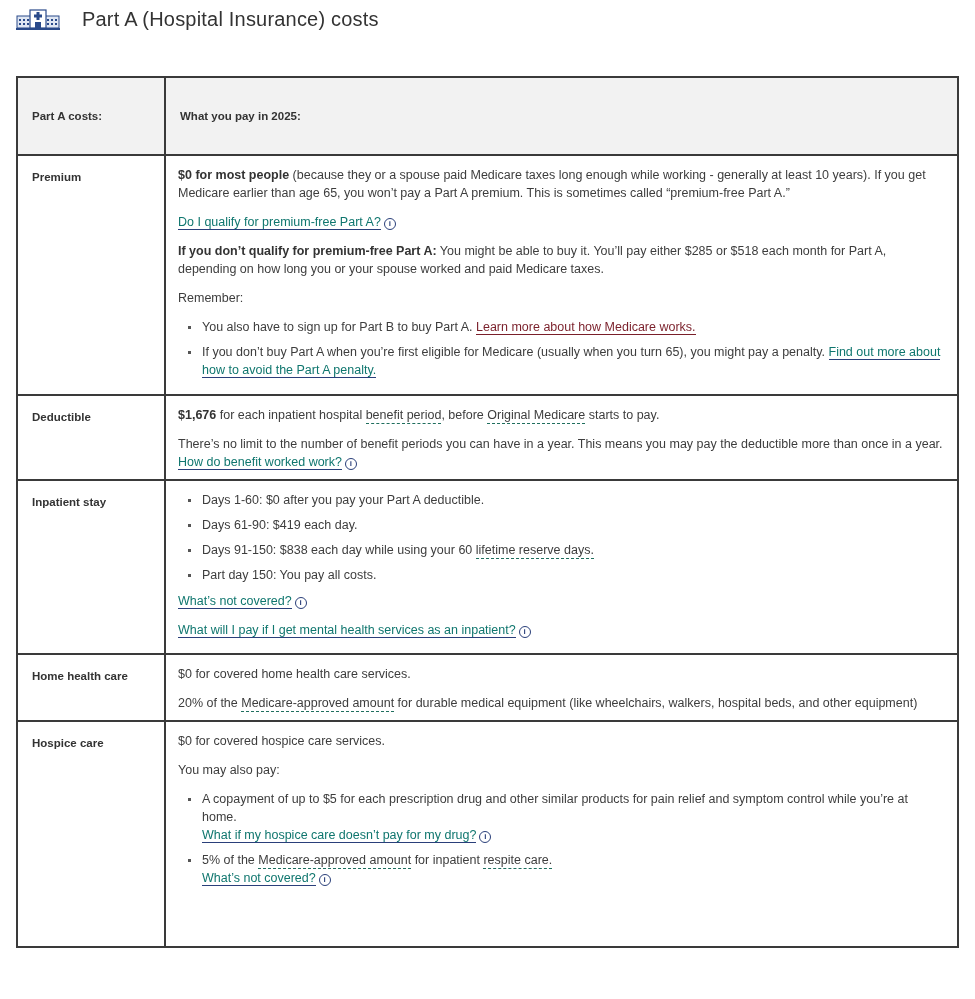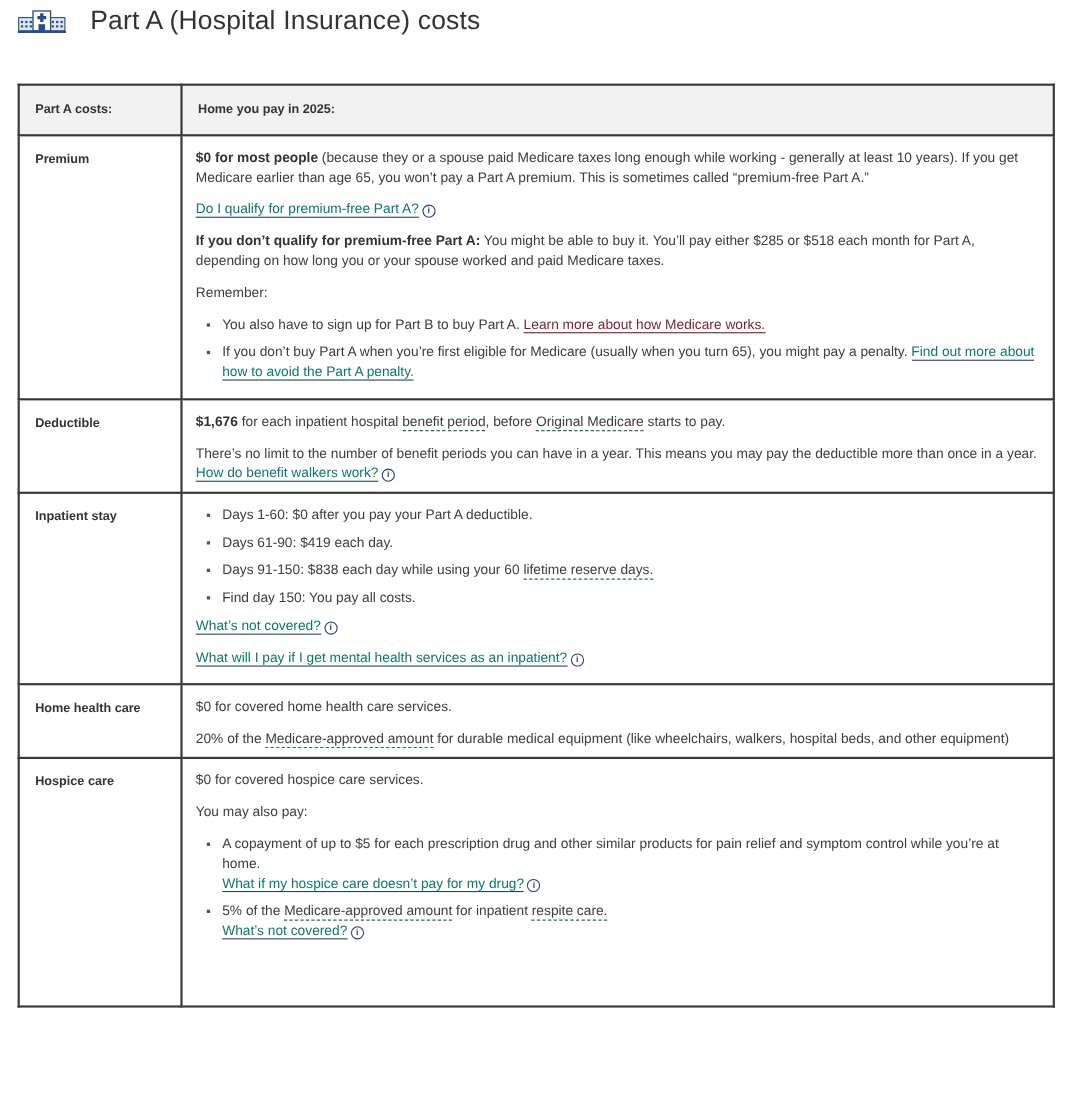--- a/index.html
+++ b/index.html
@@ -6,34 +6,34 @@
     body {
       width: 975px; height: 999px; overflow: hidden; position: relative;
       font-family: "Liberation Sans", sans-serif; color: #333333;
     }
     .header {
       position: absolute; left: 16px; top: 4px; height: 30px;
       display: flex; align-items: center;
     }
     .header .icon { width: 44px; height: 22px; margin-right: 22px; }
     .header h1 {
-      margin: 0; font-size: 24px; font-weight: normal; color: #333333;
+      margin: 0; font-size: 20px; font-weight: normal; color: #333333;
       letter-spacing: 0.2px;
     }
     table.costs {
       position: absolute; left: 16px; top: 76px;
       width: 943px; border-collapse: collapse;
       font-size: 12.5px; line-height: 18px; color: #3d3d3d;
     }
     table.costs td, table.costs th {
       border: 2px solid #3a3a3a; vertical-align: top; text-align: left;
     }
     table.costs thead th {
       background: #f2f2f2; font-weight: bold; font-size: 11.5px;
-      padding: 13px 14px; height: 16px; color: #333;
+      padding: 29px 14px; height: 16px; color: #333;
     }
     table.costs td.label {
       width: 118px; padding: 12px 14px; font-weight: bold; font-size: 11.5px; color: #333; margin-left: 44px;
     }
     table.costs td.content { padding: 10px 12px 8px 12px; }
     .content p { margin: 0 0 11px 0; }
     .content p:last-child { margin-bottom: 0; }
     .content ul { margin: 0 0 8px 0; padding-left: 24px; list-style: none; }
     .content ul li { position: relative; margin-bottom: 7px; }
     .content ul li::before {
@@ -79,21 +79,21 @@
       <rect x="39" y="15" width="2" height="2" fill="#2a4a8a"></rect>
     <rect x="0" y="20" width="44" height="2" fill="#2a4a8a"></rect>
   </svg>
   <h1>Part A (Hospital Insurance) costs</h1>
 </div>
 
 <table class="costs">
   <thead>
     <tr>
       <th>Part A costs:</th>
-      <th>Home you pay in 2025:</th>
+      <th>What you pay in 2025:</th>
     </tr>
   </thead>
   <tbody>
 
     <tr>
       <td class="label">Premium</td>
       <td class="content">
         <p><b>$0 for most people</b><span> (because they or a spouse paid Medicare taxes long enough while working - generally at least 10 years). If you get Medicare earlier than age 65, you won’t pay a Part A premium. This is sometimes called “premium-free Part A.”</span></p>
         <p><a class="link">Do I qualify for premium-free Part A?</a><span class="info">i</span></p>
         <p><b>If you don’t qualify for premium-free Part A:</b><span> You might be able to buy it. You’ll pay either $285 or $518 each month for Part A, depending on how long you or your spouse worked and paid Medicare taxes.</span></p>
@@ -102,32 +102,32 @@
           <li><span>You also have to sign up for Part B to buy Part A. </span><a class="link red">Learn more about how Medicare works.</a></li>
           <li><span>If you don’t buy Part A when you’re first eligible for Medicare (usually when you turn 65), you might pay a penalty. </span><a class="link">Find out more about how to avoid the Part A penalty.</a></li>
         </ul>
       </td>
     </tr>
 
     <tr>
       <td class="label">Deductible</td>
       <td class="content">
         <p><b>$1,676</b><span> for each inpatient hospital </span><span class="term">benefit period</span><span>, before </span><span class="term">Original Medicare</span><span> starts to pay.</span></p>
-        <p><span>There’s no limit to the number of benefit periods you can have in a year. This means you may pay the deductible more than once in a year.</span><br><a class="link">How do benefit walkers work?</a><span class="info">i</span></p>
+        <p><span>There’s no limit to the number of benefit periods you can have in a year. This means you may pay the deductible more than once in a year.</span><br><a class="link">How do benefit worked work?</a><span class="info">i</span></p>
       </td>
     </tr>
 
     <tr>
       <td class="label">Inpatient stay</td>
       <td class="content">
         <ul>
           <li>Days 1-60: $0 after you pay your Part A deductible.</li>
           <li>Days 61-90: $419 each day.</li>
           <li><span>Days 91-150: $838 each day while using your 60 </span><span class="term">lifetime reserve days.</span></li>
-          <li>Find day 150: You pay all costs.</li>
+          <li>Part day 150: You pay all costs.</li>
         </ul>
         <p><a class="link">What’s not covered?</a><span class="info">i</span></p>
         <p style="margin-bottom:6px"><a class="link">What will I pay if I get mental health services as an inpatient?</a><span class="info">i</span></p>
       </td>
     </tr>
 
 
     <tr>
       <td class="label">Home health care</td>
       <td class="content">

